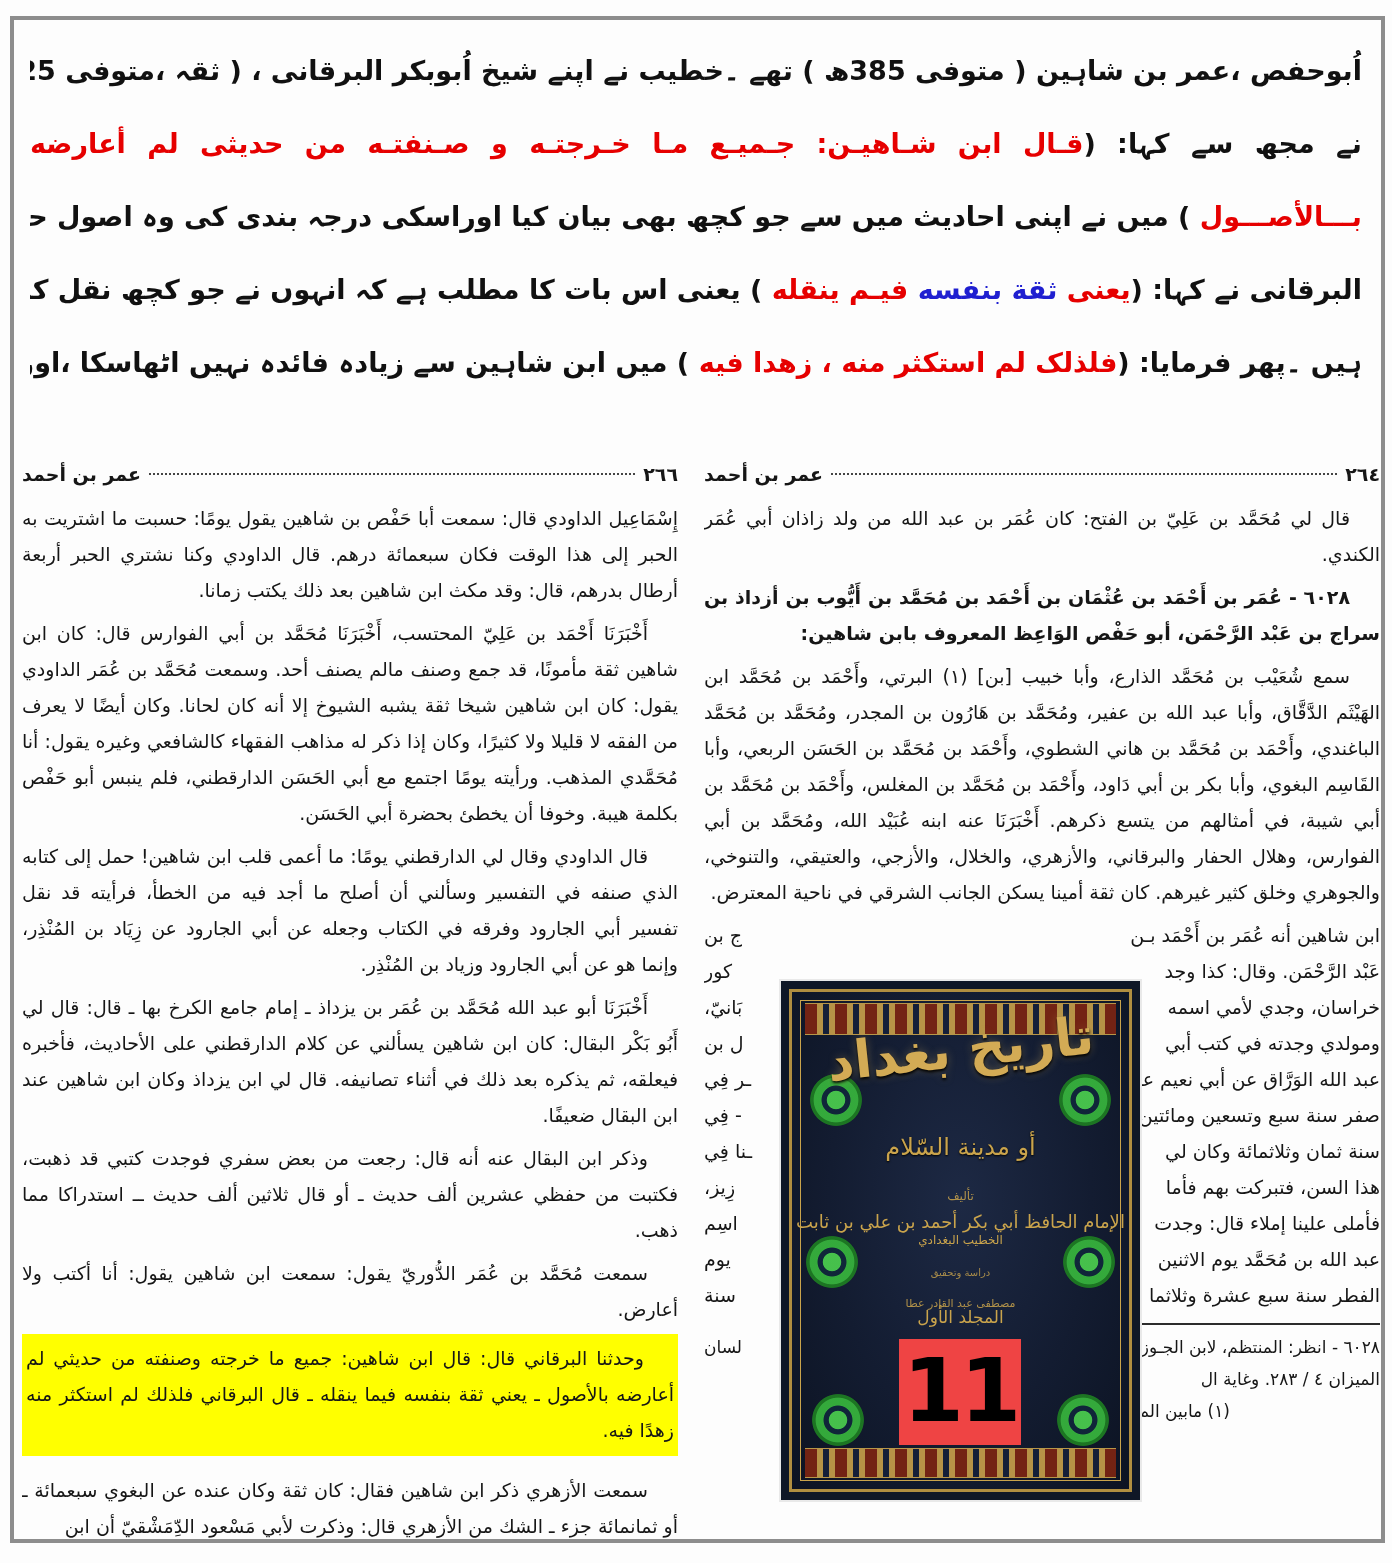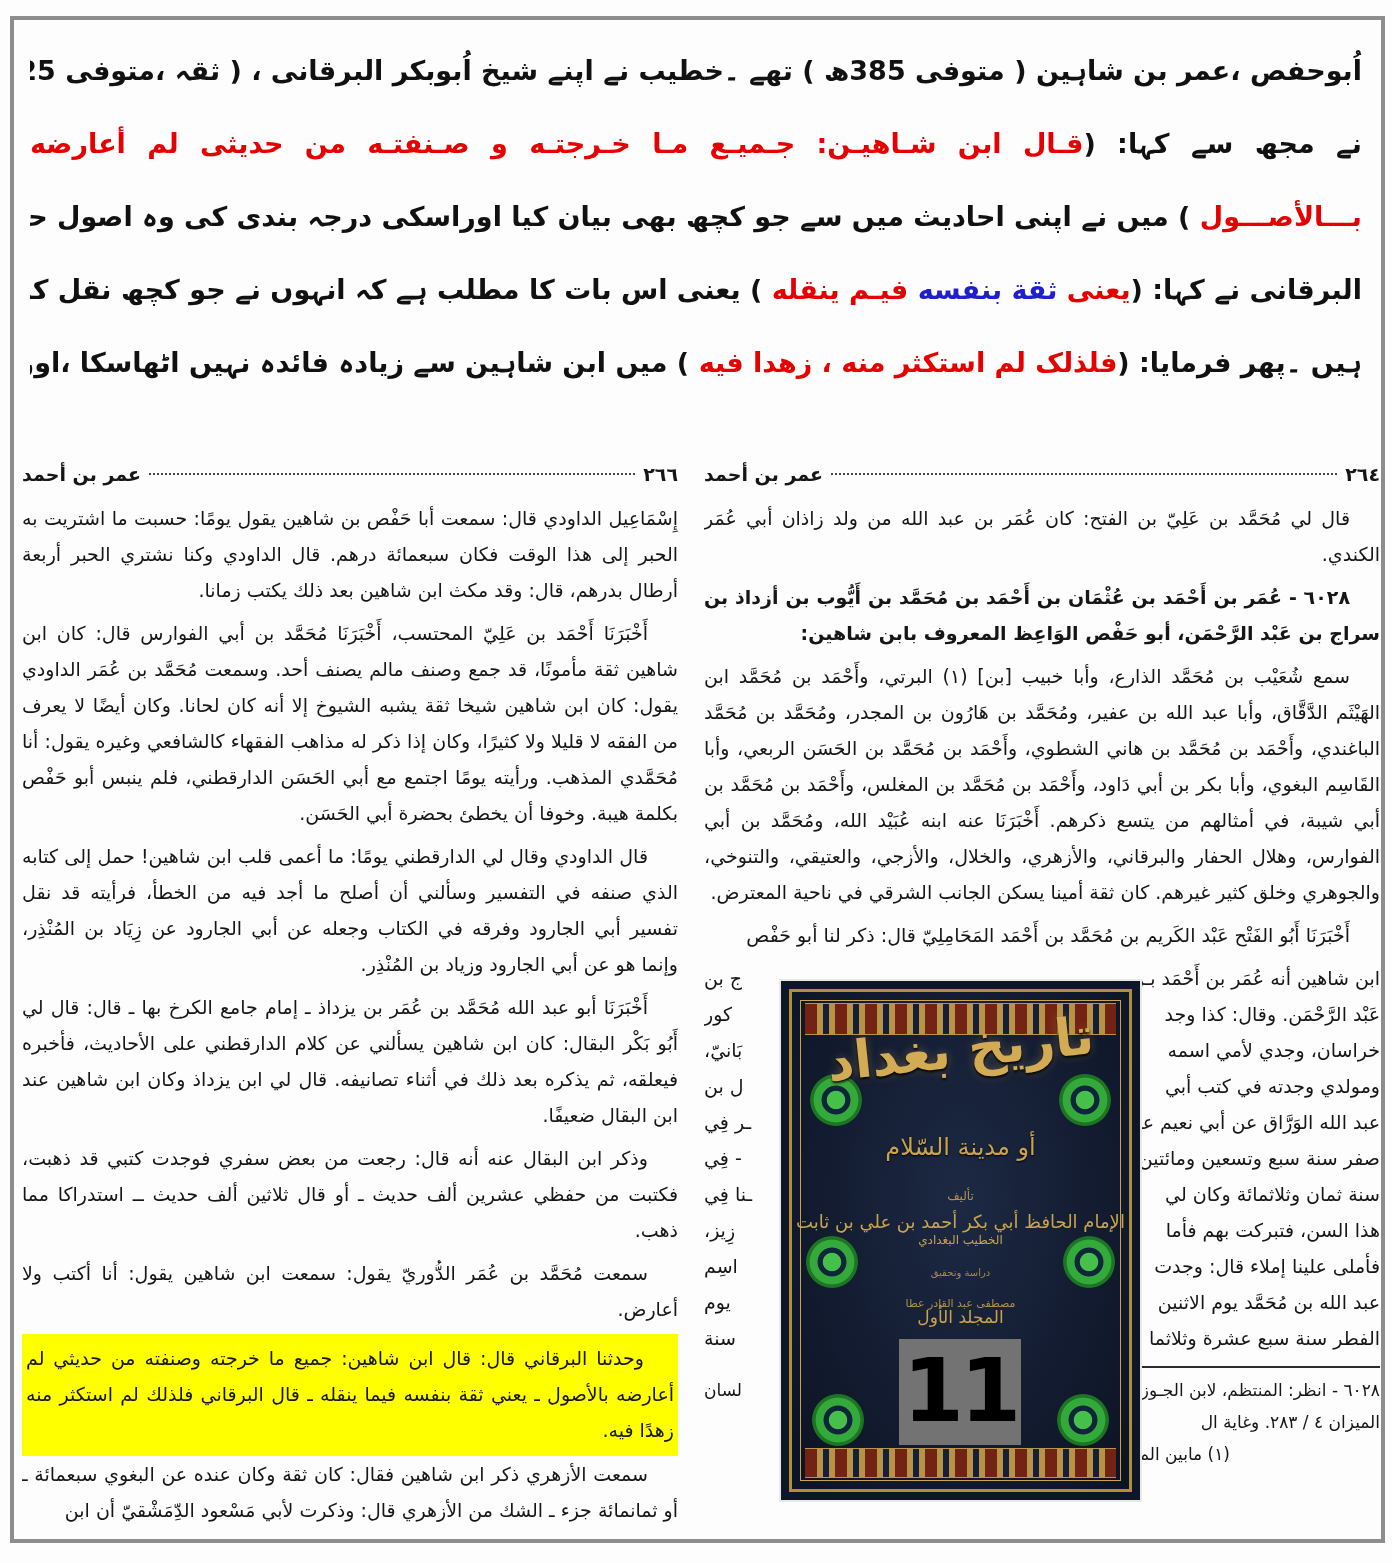--- a/index.html
+++ b/index.html
@@ -18,21 +18,21 @@
   
   .col{position:absolute;top:456px;height:1086px;overflow:hidden;direction:rtl;
        text-align:justify;font-size:19px;line-height:36px;color:#161616;}
   .col-left{left:22px;width:656px;}
   .col-right{left:704px;width:676px;}
   .hdr{display:flex;align-items:baseline;gap:8px;font-weight:bold;font-size:19px;margin:0 0 8px;}
   .hdr .dots{flex:1;border-bottom:2px dotted #444;transform:translateY(-6px);}
   .col p{margin:0 0 7px;}
   .ind{text-indent:30px;}
   .bold{font-weight:bold;}
-  .hl{background:#ffff00;padding:6px 10px 8px;margin:4px -6px 0;}
+  .hl{background:#ffff00;padding:6px 10px 8px;margin:4px -6px 16px;}
   .hl p{margin:0;}
   .occ{display:flex;justify-content:space-between;height:36px;line-height:36px;white-space:nowrap;overflow:hidden;}
   .fn-rule{width:300px;border-top:2px solid #2c2c2c;margin:10px 0 6px auto;}
   .fn{font-size:17px;line-height:32px;}
   .fn-row{display:flex;justify-content:space-between;}
   .fn-ind{padding-right:150px;}
 
   
   .cover{position:absolute;left:781px;top:981px;width:359px;height:519px;z-index:6;
          background:#0f1726;box-shadow:0 0 0 2px #e9e9e9;}
@@ -50,21 +50,21 @@
   .cover-text{position:absolute;width:100%;text-align:center;color:#caa44c;}
   .cv-title{top:38px;font-size:52px;font-weight:bold;transform:rotate(-6deg);
             text-shadow:0 2px 3px #000,0 0 10px rgba(222,184,96,.35);color:#d3ab55;}
   .cv-sub{top:152px;font-size:24px;font-weight:normal;text-shadow:0 1px 2px #000;}
   .cv-by{top:208px;font-size:12px;opacity:.85;}
   .cv-a1{top:230px;font-size:18px;}
   .cv-a2{top:252px;font-size:12px;}
   .cv-e1{top:286px;font-size:10px;opacity:.8;}
   .cv-e2{top:316px;font-size:11px;opacity:.85;}
   .cv-vol{top:326px;font-size:17px;letter-spacing:1px;padding-left:39px;}
-  .badge{position:absolute;left:118px;top:358px;width:122px;height:106px;background:#737373;
+  .badge{position:absolute;left:118px;top:358px;width:122px;height:106px;background:#ef4444;
          color:#000;font-size:88px;font-weight:bold;line-height:104px;text-align:center;
          font-family:"DejaVu Sans",sans-serif;letter-spacing:-4px;}
 </style>
 </head>
 <body>
 
 <div class="page">
   <div class="frame"></div>
 
   <section class="urdu">
@@ -105,21 +105,20 @@
 
   <section class="col col-right">
     <div class="hdr">
       <span class="num">٢٦٤</span>
       <span class="dots"></span>
       <span class="nm">عمر بن أحمد</span>
     </div>
     <p class="ind">قال لي مُحَمَّد بن عَلِيّ بن الفتح: كان عُمَر بن عبد الله من ولد زاذان أبي عُمَر الكندي.</p>
     <p class="ind bold">٦٠٢٨ - عُمَر بن أَحْمَد بن عُثْمَان بن أَحْمَد بن مُحَمَّد بن أَيُّوب بن أزداذ بن سراج بن عَبْد الرَّحْمَن، أبو حَفْص الوَاعِظ المعروف بابن شاهين:</p>
     <p class="ind">سمع شُعَيْب بن مُحَمَّد الذارع، وأبا خبيب [بن] (١) البرتي، وأَحْمَد بن مُحَمَّد ابن الهَيْثَم الدَّقَّاق، وأبا عبد الله بن عفير، ومُحَمَّد بن هَارُون بن المجدر، ومُحَمَّد بن مُحَمَّد الباغندي، وأَحْمَد بن مُحَمَّد بن هاني الشطوي، وأَحْمَد بن مُحَمَّد بن الحَسَن الربعي، وأبا القَاسِم البغوي، وأبا بكر بن أبي دَاود، وأَحْمَد بن مُحَمَّد بن المغلس، وأَحْمَد بن مُحَمَّد بن أبي شيبة، في أمثالهم من يتسع ذكرهم. أَخْبَرَنَا عنه ابنه عُبَيْد الله، ومُحَمَّد بن أبي الفوارس، وهلال الحفار والبرقاني، والأزهري، والخلال، والأزجي، والعتيقي، والتنوخي، والجوهري وخلق كثير غيرهم. كان ثقة أمينا يسكن الجانب الشرقي في ناحية المعترض.</p>
-    <p class="ind">أَخْبَرَنَا أَبُو الفَتْح عَبْد الكَريم بن مُحَمَّد بن أَحْمَد المَحَامِلِيّ قال: ذكر لنا أبو حَفْص</p>
 
     <div class="occ">
         <span>ابن شاهين أنه عُمَر بن أَحْمَد بـن</span>
         <span>ج بن</span>
       </div>
     <div class="occ">
         <span>عَبْد الرَّحْمَن. وقال: كذا وجد</span>
         <span>كور</span>
       </div>
     <div class="occ">

